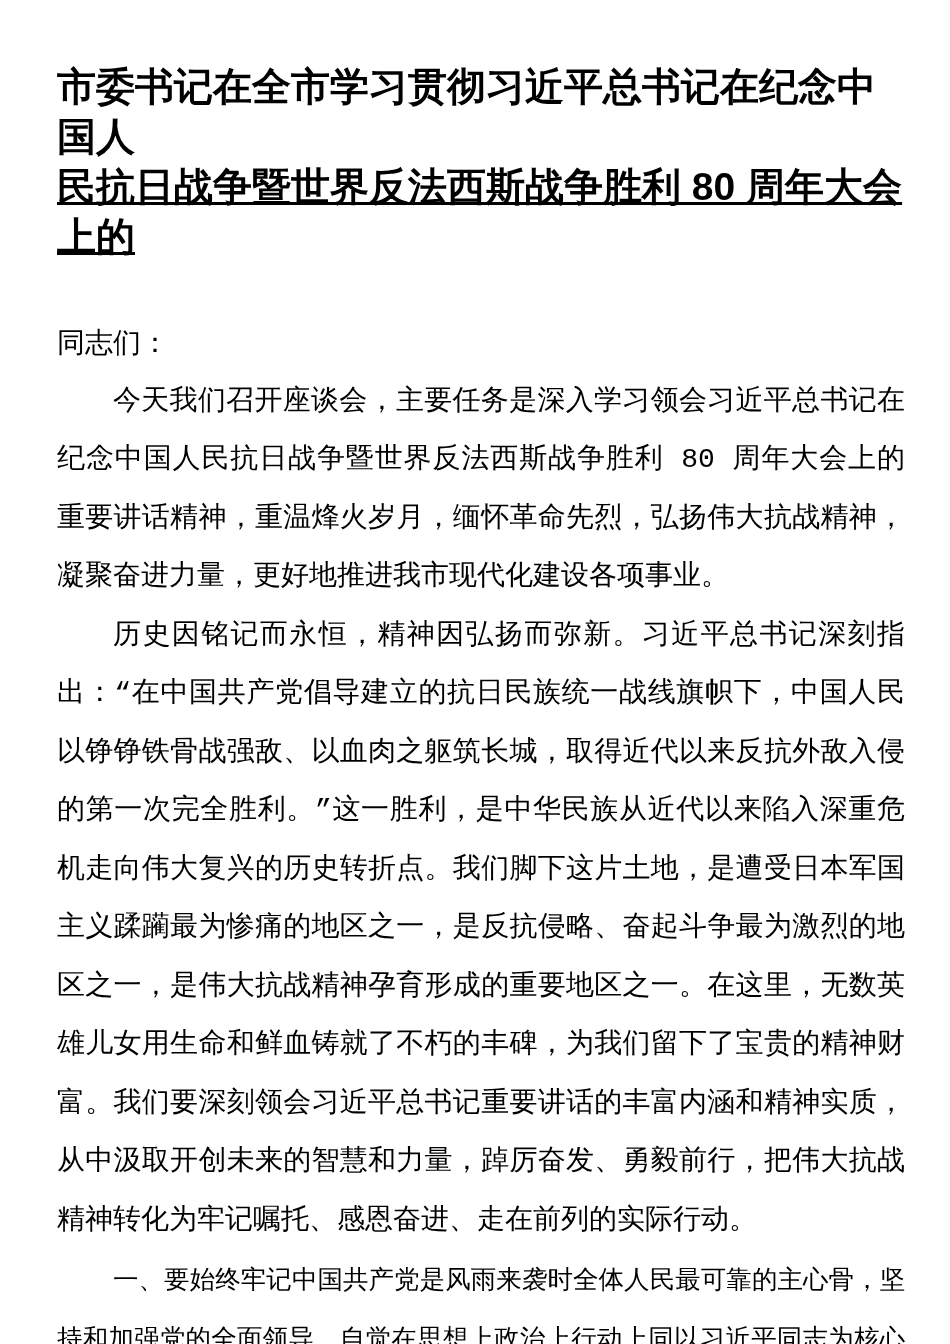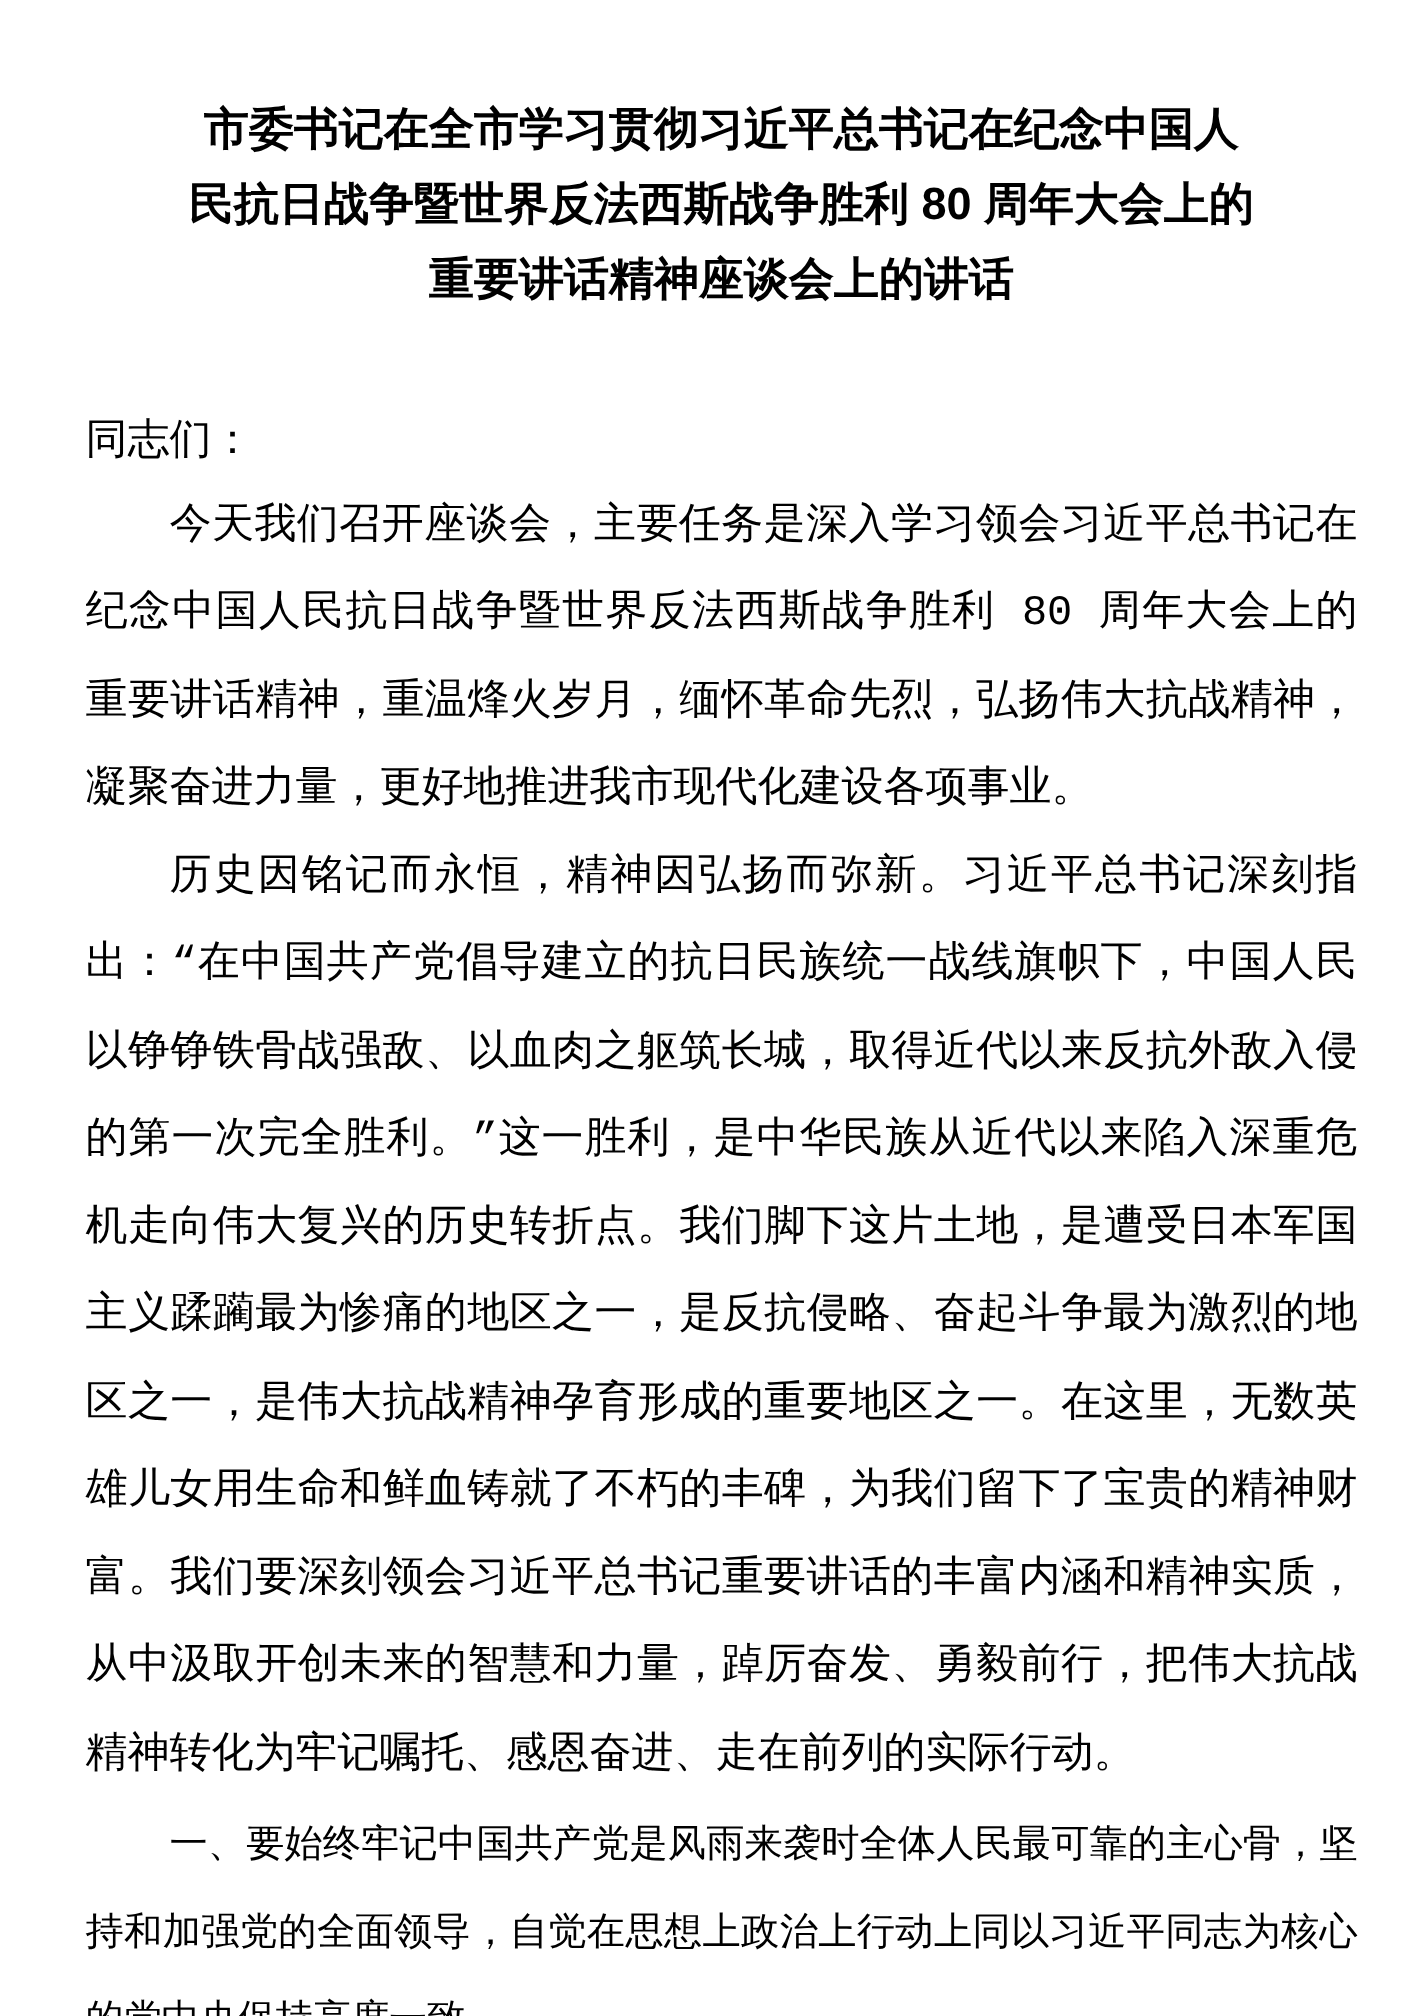--- a/index.html
+++ b/index.html
@@ -29,24 +29,23 @@
     position: absolute;
     left: 57px;
     top: 0;
     width: 848px;
   }
 
   
   .doc-title {
     margin: 0;
     padding-top: 62px;
-    font-size: 30px;
+    font-size: 39px;
     font-weight: bold;
     line-height: 50px;
-    text-align: center;
     letter-spacing: 0px;
     color: #000000;
     font-family: "Liberation Sans", "DejaVu Sans", sans-serif;
   }
 
   
   .body-block {
     margin-top: 52px;
   }
 
@@ -83,22 +82,21 @@
   }
 </style>
 </head>
 <body>
 
 <div class="page">
   <div class="content">
 
     <h1 class="doc-title">
       <span style="display: block;">市委书记在全市学习贯彻习近平总书记在纪念中国人</span>
-      <span style="display: block;">民抗日战争暨世界反法西斯战争胜利 80 周年大会上的</span>
-      <span style="display: block;">重要讲话精神座谈会上的讲话</span>
+      <span style="display: block; text-decoration: underline;">民抗日战争暨世界反法西斯战争胜利 80 周年大会上的</span>
     </h1>
 
     <div class="body-block">
 
       <p class="para no-indent">同志们：</p>
 
       <p class="para indent">今天我们召开座谈会，主要任务是深入学习领会习近平总书记在纪念中国人民抗日战争暨世界反法西斯战争胜利 80 周年大会上的重要讲话精神，重温烽火岁月，缅怀革命先烈，弘扬伟大抗战精神，凝聚奋进力量，更好地推进我市现代化建设各项事业。</p>
 
       <p class="para indent">历史因铭记而永恒，精神因弘扬而弥新。习近平总书记深刻指出：“在中国共产党倡导建立的抗日民族统一战线旗帜下，中国人民以铮铮铁骨战强敌、以血肉之躯筑长城，取得近代以来反抗外敌入侵的第一次完全胜利。”这一胜利，是中华民族从近代以来陷入深重危机走向伟大复兴的历史转折点。我们脚下这片土地，是遭受日本军国主义蹂躏最为惨痛的地区之一，是反抗侵略、奋起斗争最为激烈的地区之一，是伟大抗战精神孕育形成的重要地区之一。在这里，无数英雄儿女用生命和鲜血铸就了不朽的丰碑，为我们留下了宝贵的精神财富。我们要深刻领会习近平总书记重要讲话的丰富内涵和精神实质，从中汲取开创未来的智慧和力量，踔厉奋发、勇毅前行，把伟大抗战精神转化为牢记嘱托、感恩奋进、走在前列的实际行动。</p>
 

